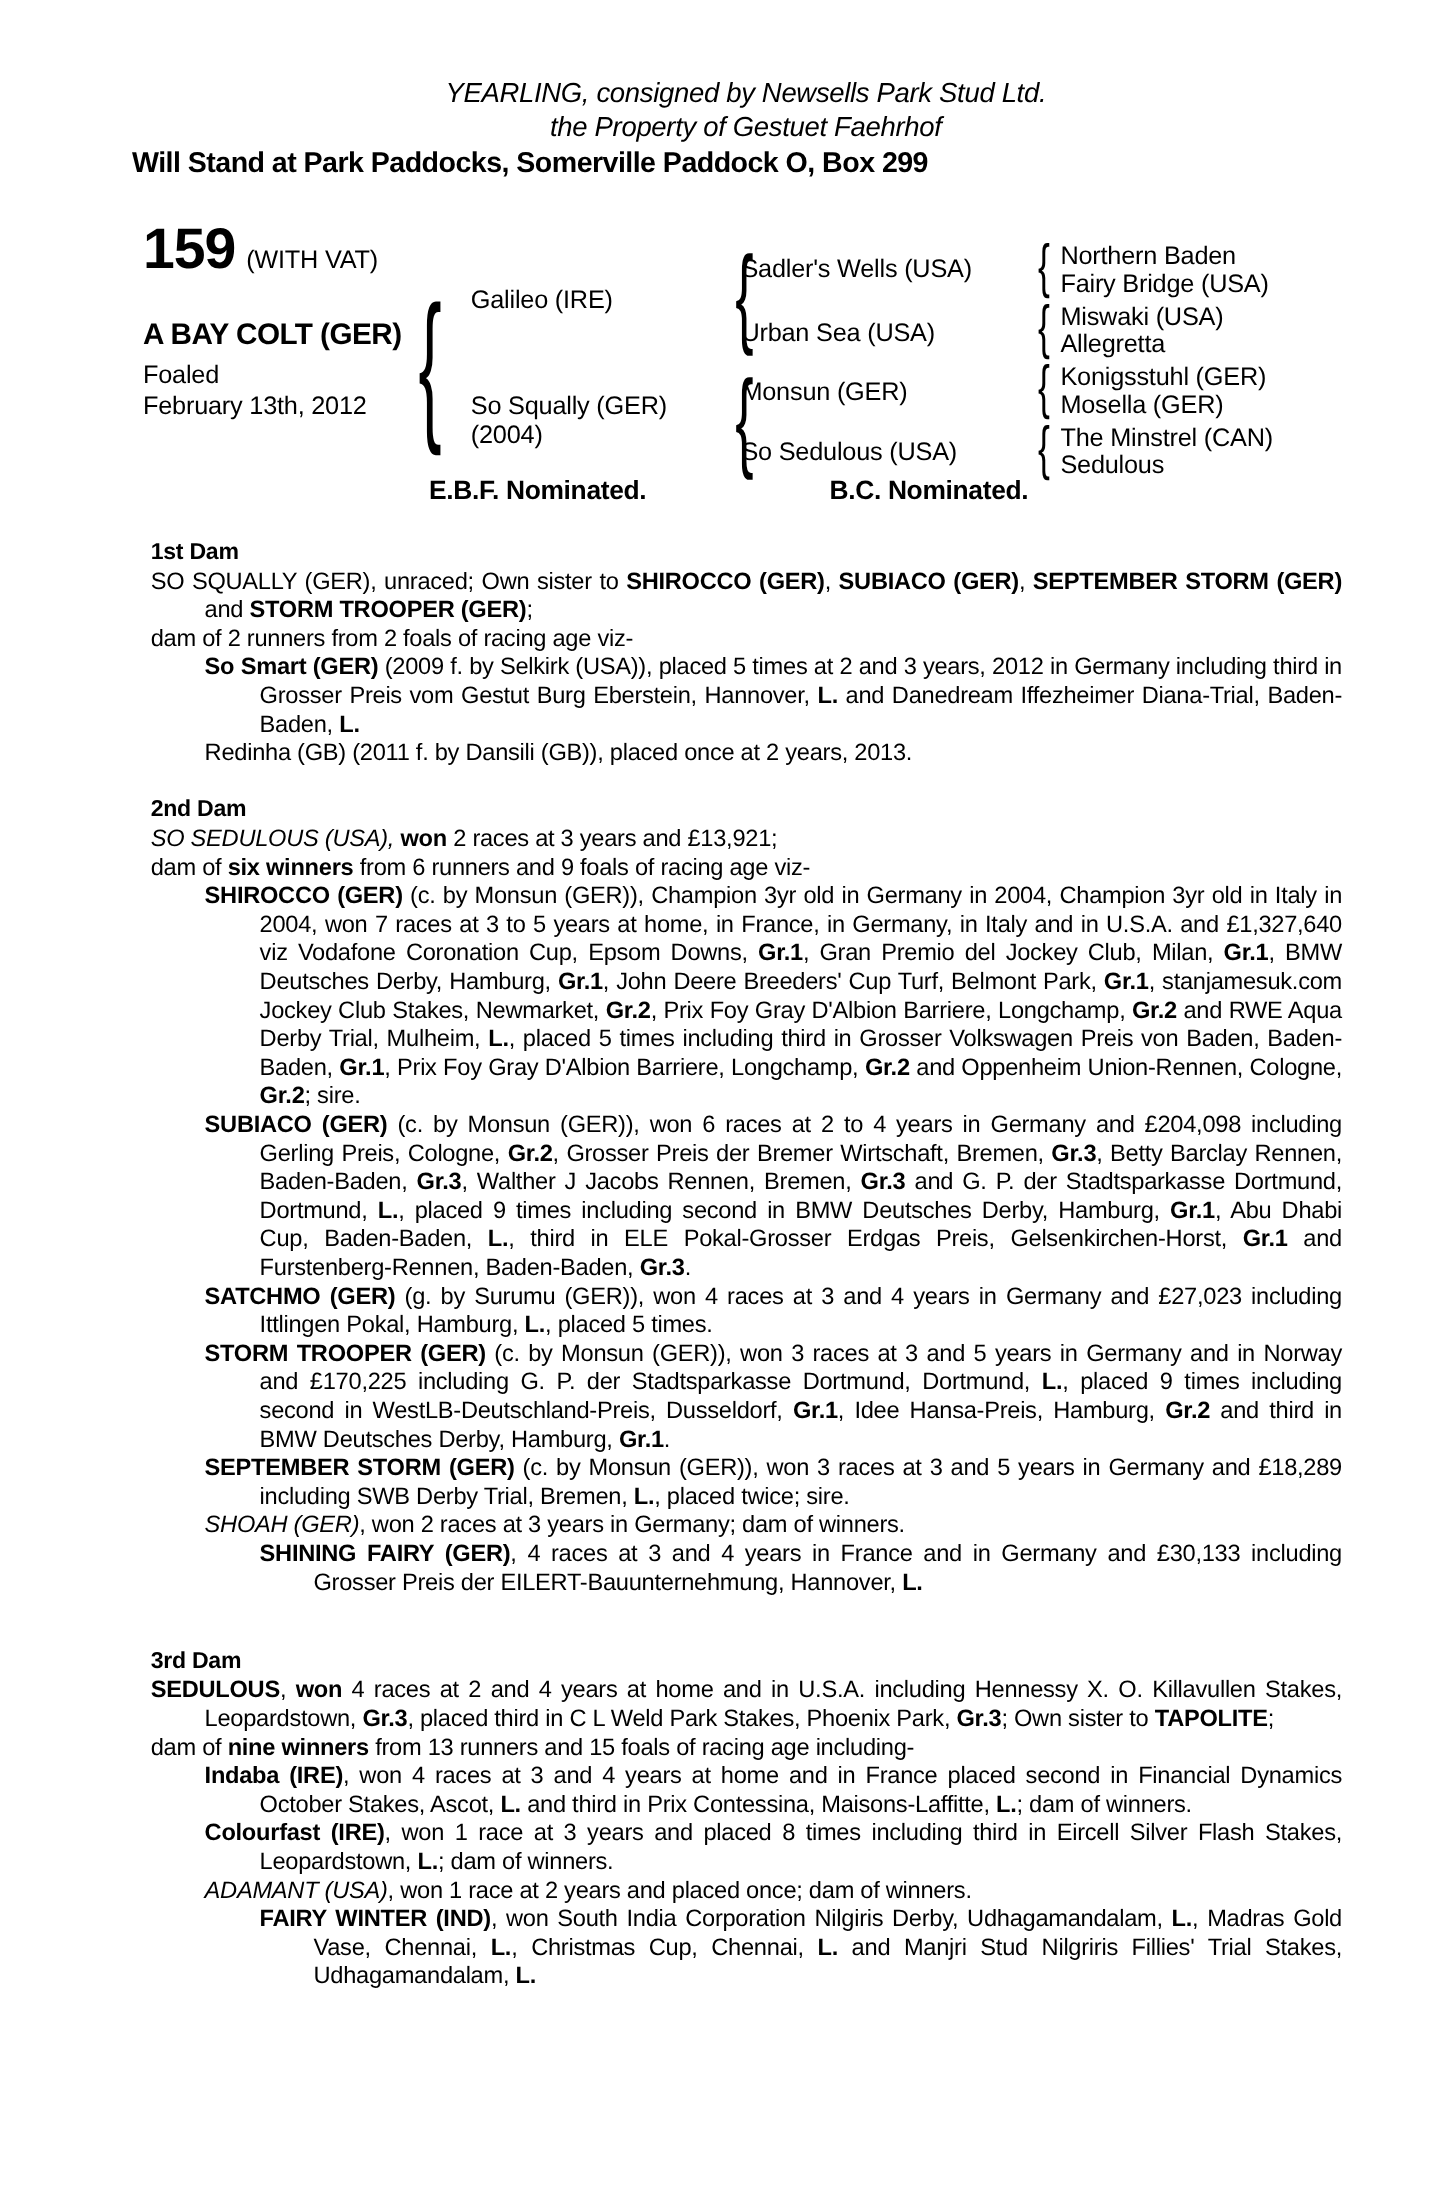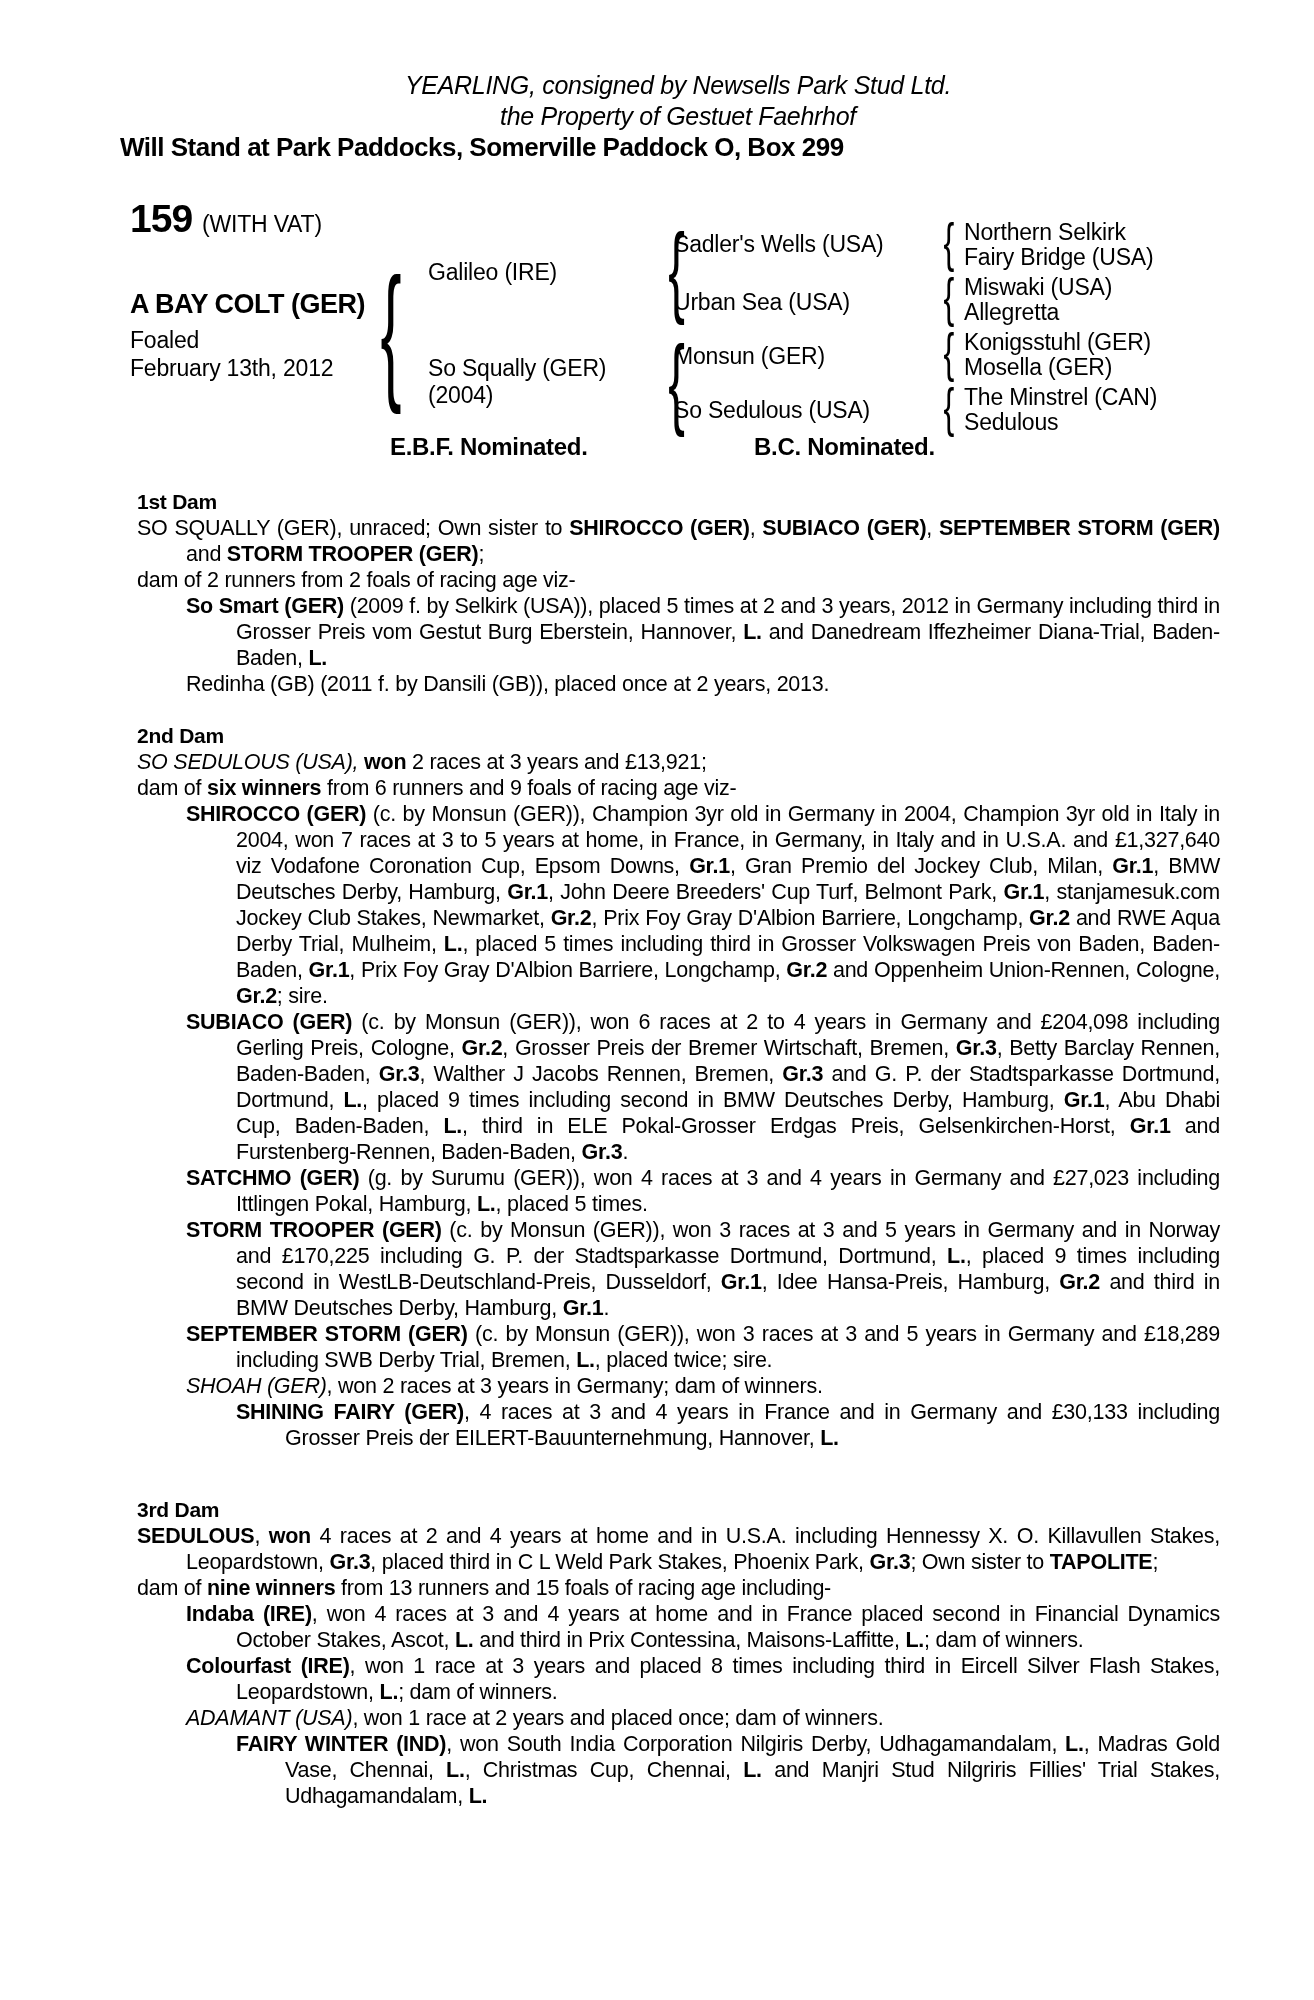--- a/index.html
+++ b/index.html
@@ -8,21 +8,21 @@
 
   
   .header{padding-top:70px;line-height:31px;}
   .hline{text-align:center;font-style:italic;font-size:25px;letter-spacing:-0.3px;}
   .hline3{text-align:left;padding-left:80px;font-style:normal;font-weight:bold;font-size:26px;letter-spacing:-0.5px;}
 
   
   .pedigree{position:relative;height:302px;margin-top:8px;font-size:23px;letter-spacing:-0.2px;}
   .ped{position:absolute;white-space:nowrap;}
   .lot-row{left:90px;top:26px;display:flex;align-items:baseline;gap:10px;}
-  .lot-no{font-size:39px;font-weight:bold;letter-spacing:-1px;}
+  .lot-no{font-size:52px;font-weight:bold;letter-spacing:-1px;}
   .lot-vat{font-size:23px;}
   .colt-name{left:90px;top:118px;font-weight:bold;font-size:27px;letter-spacing:-0.5px;}
   .foaled{left:90px;top:156px;}
   .foaled-date{left:90px;top:184px;}
 
   .c2{left:388px;}
   .c3{left:634px;text-align:right;}
   .c4{left:924px;}
   .galileo{top:88px;text-align:center;}
   .sosqually{top:184px;}
@@ -109,21 +109,21 @@
 
     <div class="ped c2 galileo">Galileo (IRE)</div>
     <div class="ped c2 sosqually">So Squally (GER)</div>
     <div class="ped c2 sosqually-yr">(2004)</div>
 
     <div class="ped c3 sadlers">Sadler's Wells (USA)</div>
     <div class="ped c3 urbansea">Urban Sea (USA)</div>
     <div class="ped c3 monsun">Monsun (GER)</div>
     <div class="ped c3 sosedulous">So Sedulous (USA)</div>
 
-    <div class="ped c4 gg1">Northern Selkirk</div>
+    <div class="ped c4 gg1">Northern Baden</div>
     <div class="ped c4 gg2">Fairy Bridge (USA)</div>
     <div class="ped c4 gg3">Miswaki (USA)</div>
     <div class="ped c4 gg4">Allegretta</div>
     <div class="ped c4 gg5">Konigsstuhl (GER)</div>
     <div class="ped c4 gg6">Mosella (GER)</div>
     <div class="ped c4 gg7">The Minstrel (CAN)</div>
     <div class="ped c4 gg8">Sedulous</div>
 
     <div class="nom nom-ebf">E.B.F. Nominated.</div>
     <div class="nom nom-bc">B.C. Nominated.</div>

